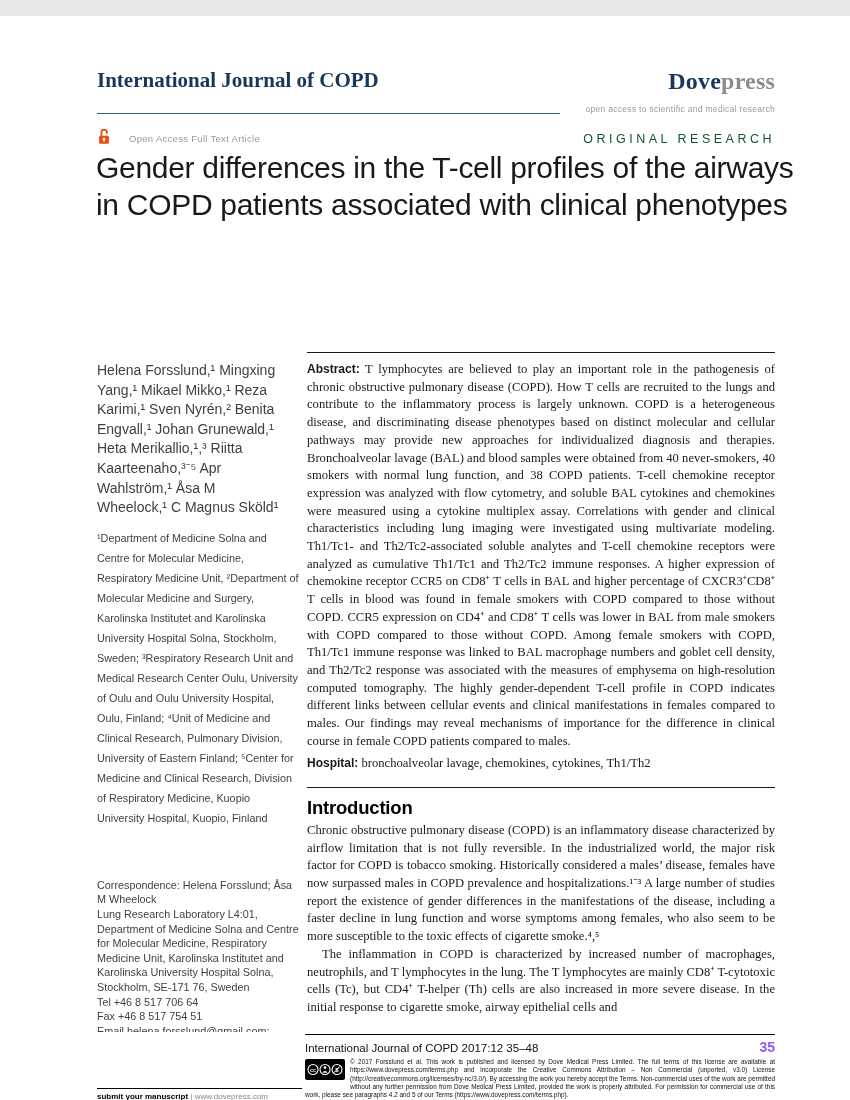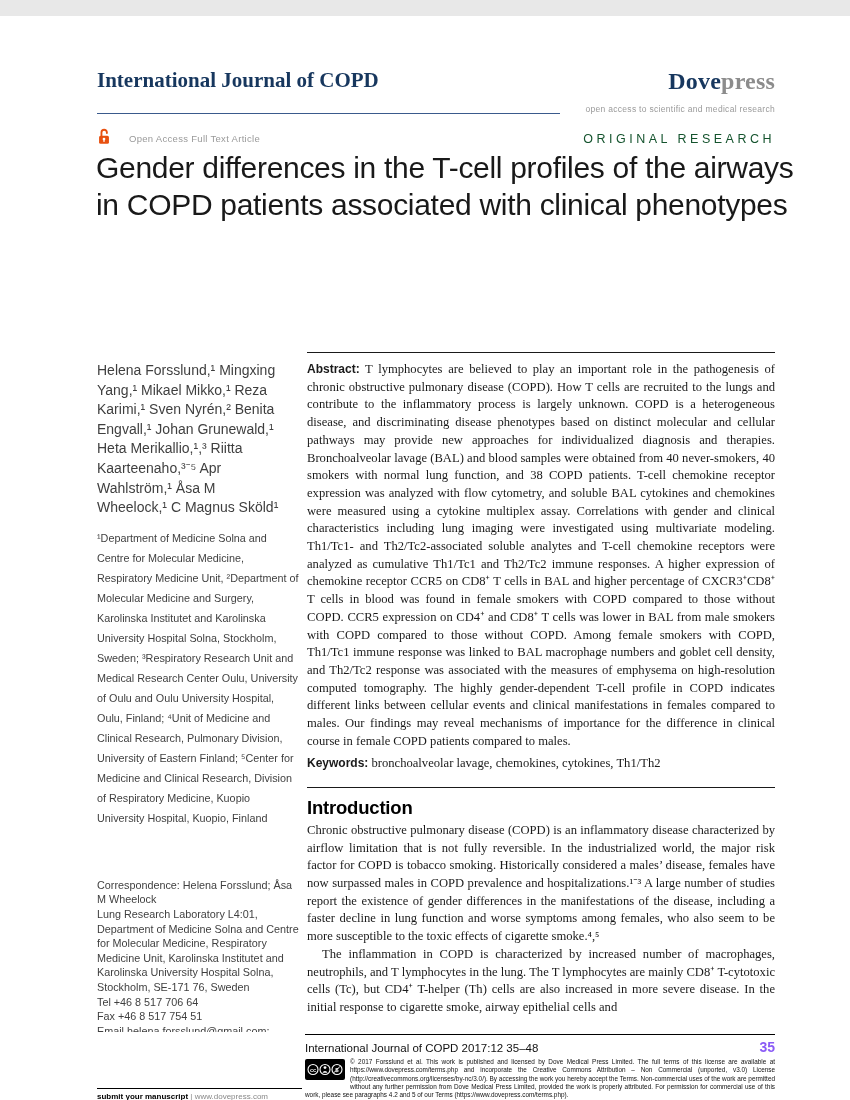--- a/index.html
+++ b/index.html
@@ -93,21 +93,21 @@
         <div>Correspondence: Helena Forsslund; Åsa M Wheelock</div>
         <div>Lung Research Laboratory L4:01, Department of Medicine Solna and Centre for Molecular Medicine, Respiratory Medicine Unit, Karolinska Institutet and Karolinska University Hospital Solna, Stockholm, SE-171 76, Sweden</div>
         <div>Tel +46 8 517 706 64</div>
         <div>Fax +46 8 517 754 51</div>
         <div>Email helena.forsslund@gmail.com; asa.wheelock@ki.se</div>
       </div>
     </div>
 
     <div class="right-col">
       <p class="abstract"><span class="lead">Abstract:</span><span> T lymphocytes are believed to play an important role in the pathogenesis of chronic obstructive pulmonary disease (COPD). How T cells are recruited to the lungs and contribute to the inflammatory process is largely unknown. COPD is a heterogeneous disease, and discriminating disease phenotypes based on distinct molecular and cellular pathways may provide new approaches for individualized diagnosis and therapies. Bronchoalveolar lavage (BAL) and blood samples were obtained from 40 never-smokers, 40 smokers with normal lung function, and 38 COPD patients. T-cell chemokine receptor expression was analyzed with flow cytometry, and soluble BAL cytokines and chemokines were measured using a cytokine multiplex assay. Correlations with gender and clinical characteristics including lung imaging were investigated using multivariate modeling. Th1/Tc1- and Th2/Tc2-associated soluble analytes and T-cell chemokine receptors were analyzed as cumulative Th1/Tc1 and Th2/Tc2 immune responses. A higher expression of chemokine receptor CCR5 on CD8⁺ T cells in BAL and higher percentage of CXCR3⁺CD8⁺ T cells in blood was found in female smokers with COPD compared to those without COPD. CCR5 expression on CD4⁺ and CD8⁺ T cells was lower in BAL from male smokers with COPD compared to those without COPD. Among female smokers with COPD, Th1/Tc1 immune response was linked to BAL macrophage numbers and goblet cell density, and Th2/Tc2 response was associated with the measures of emphysema on high-resolution computed tomography. The highly gender-dependent T-cell profile in COPD indicates different links between cellular events and clinical manifestations in females compared to males. Our findings may reveal mechanisms of importance for the difference in clinical course in female COPD patients compared to males.</span></p>
-      <p class="abstract keywords"><span class="lead">Keywords:</span><span> bronchoalveolar lavage, chemokines, cytokines, Th1/Th2</span></p>
+      <p class="abstract keywords"><span class="lead">Hospital:</span><span> bronchoalveolar lavage, chemokines, cytokines, Th1/Th2</span></p>
       <hr class="section-rule">
       <h2 class="intro-h">Introduction</h2>
       <p class="intro-p">Chronic obstructive pulmonary disease (COPD) is an inflammatory disease characterized by airflow limitation that is not fully reversible. In the industrialized world, the major risk factor for COPD is tobacco smoking. Historically considered a males’ disease, females have now surpassed males in COPD prevalence and hospitalizations.¹⁻³ A large number of studies report the existence of gender differences in the manifestations of the disease, including a faster decline in lung function and worse symptoms among females, who also seem to be more susceptible to the toxic effects of cigarette smoke.⁴,⁵</p>
       <p class="intro-p indent">The inflammation in COPD is characterized by increased number of macrophages, neutrophils, and T lymphocytes in the lung. The T lymphocytes are mainly CD8⁺ T-cytotoxic cells (Tc), but CD4⁺ T-helper (Th) cells are also increased in more severe disease. In the initial response to cigarette smoke, airway epithelial cells and</p>
     </div>
 
   </div>
 
   <div class="footer-left">
     <div class="submit"><b>submit your manuscript</b><span> | </span><span>www.dovepress.com</span></div>

